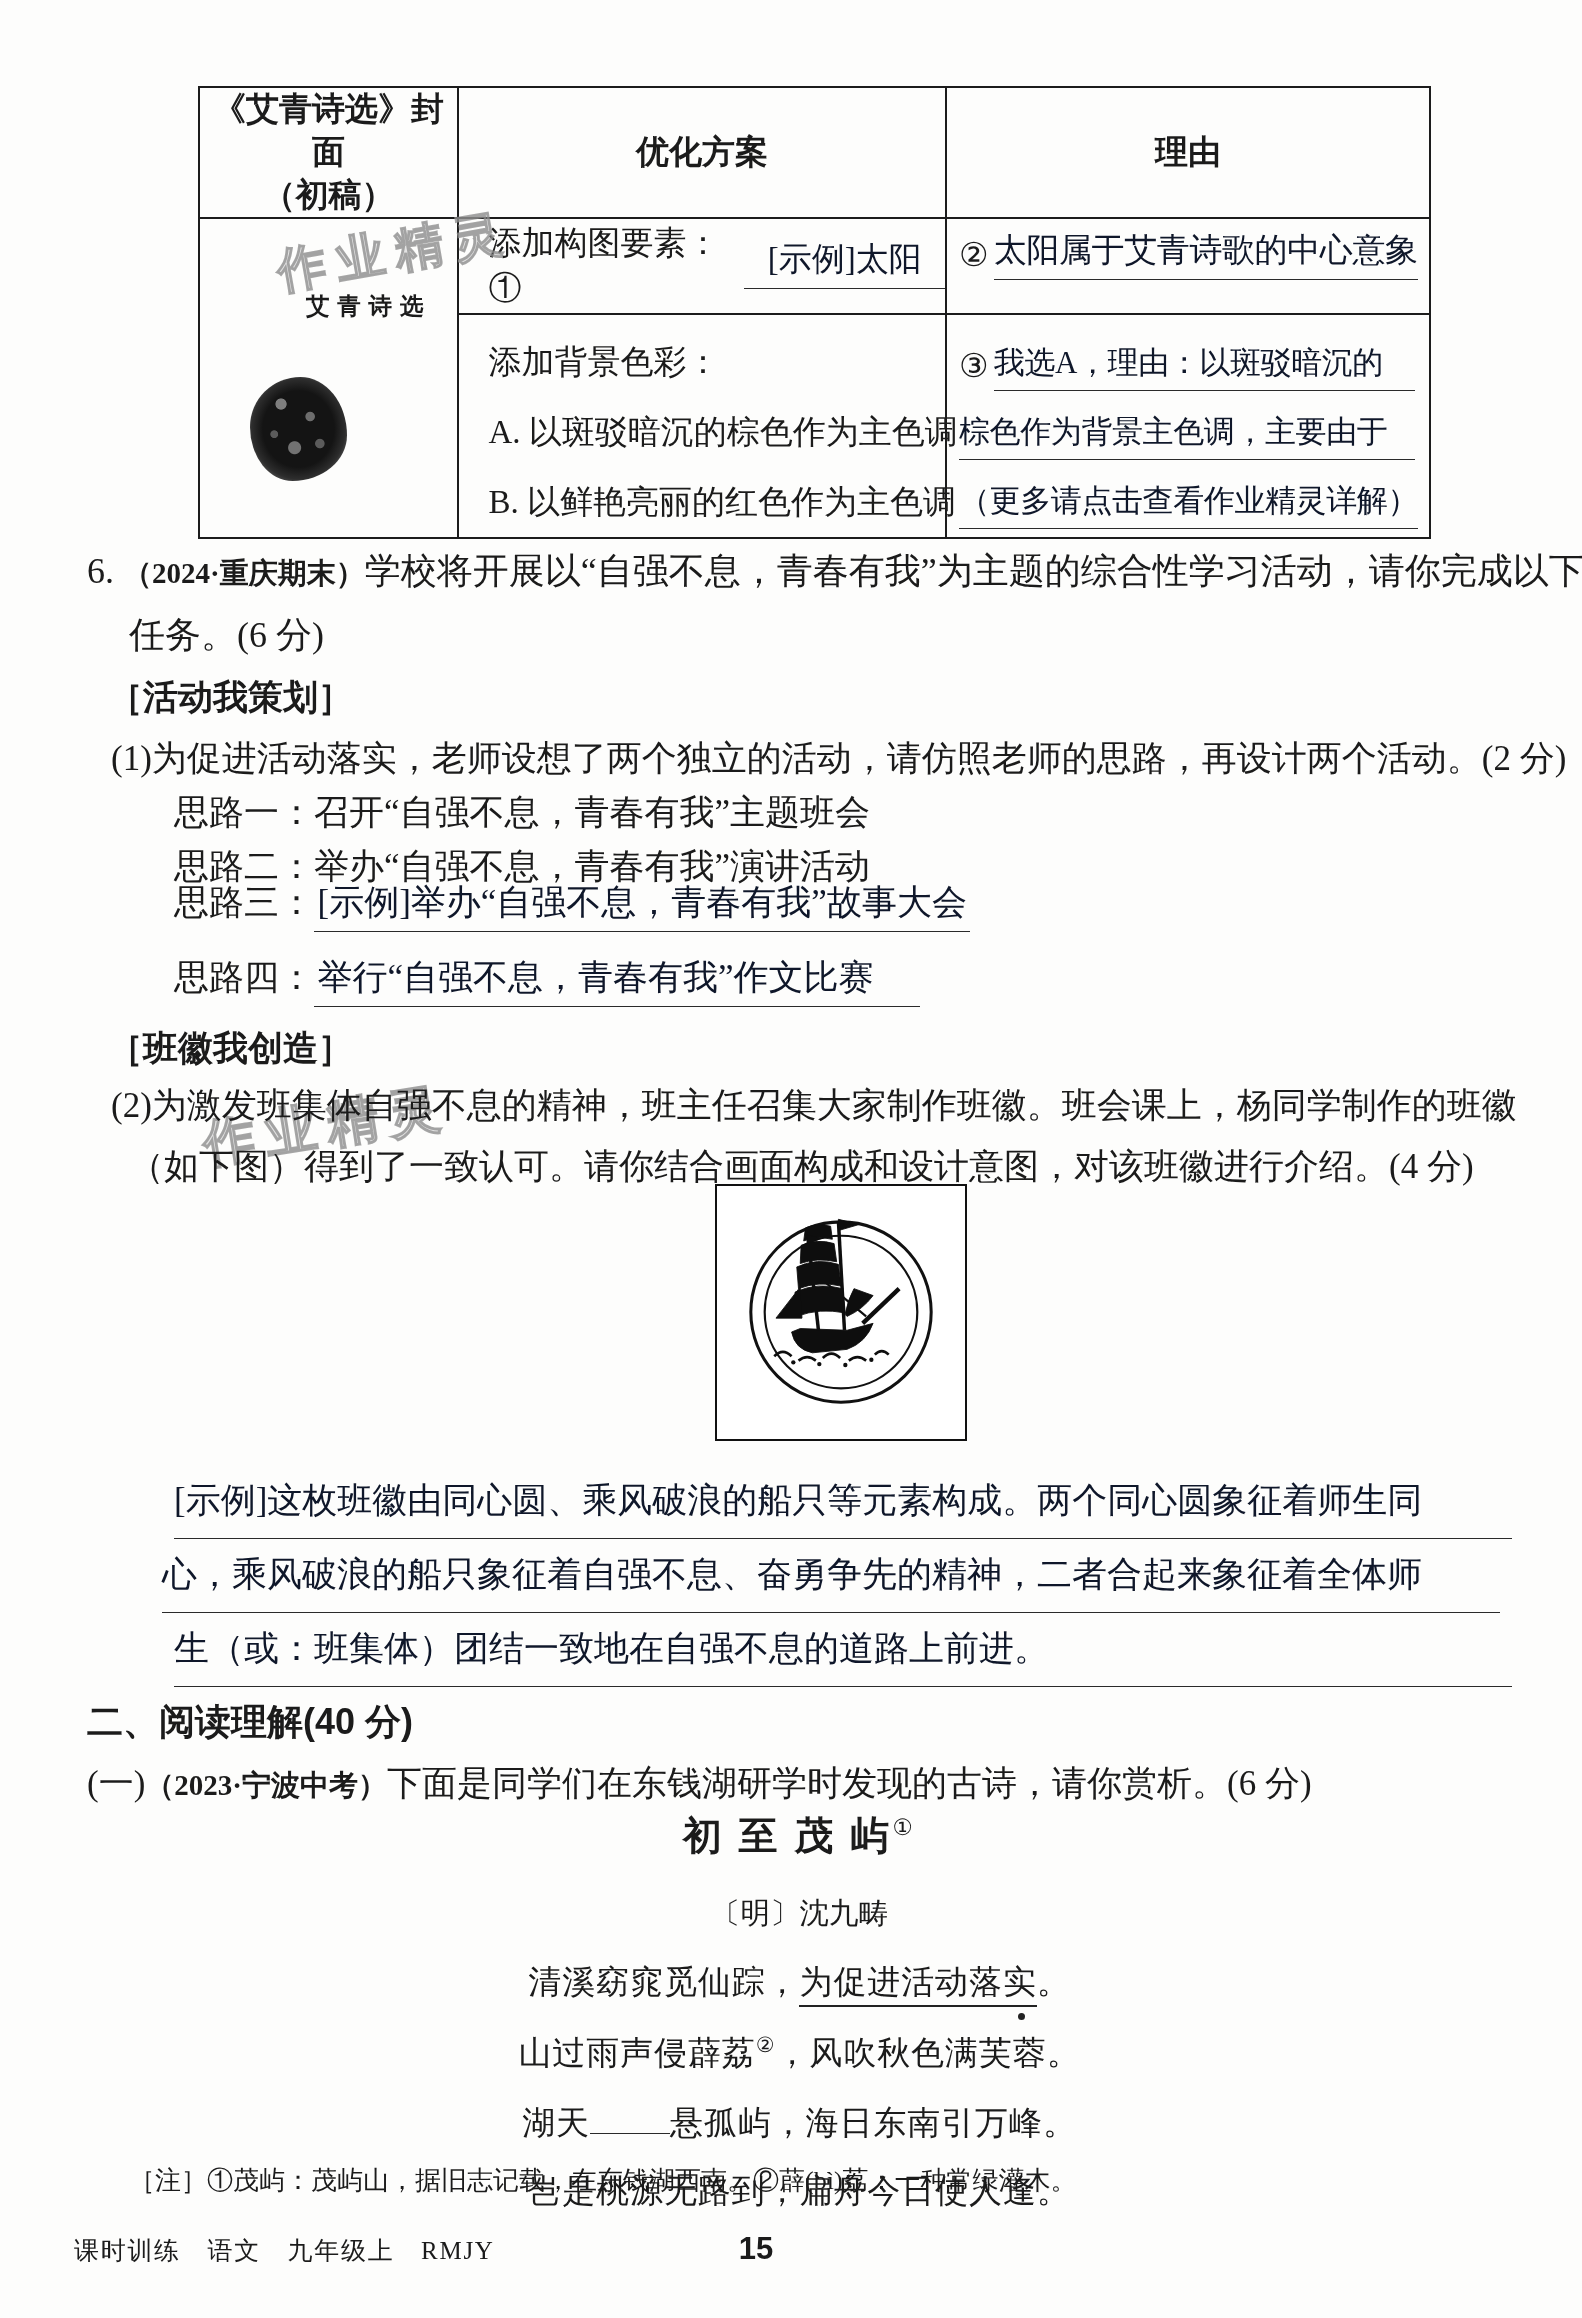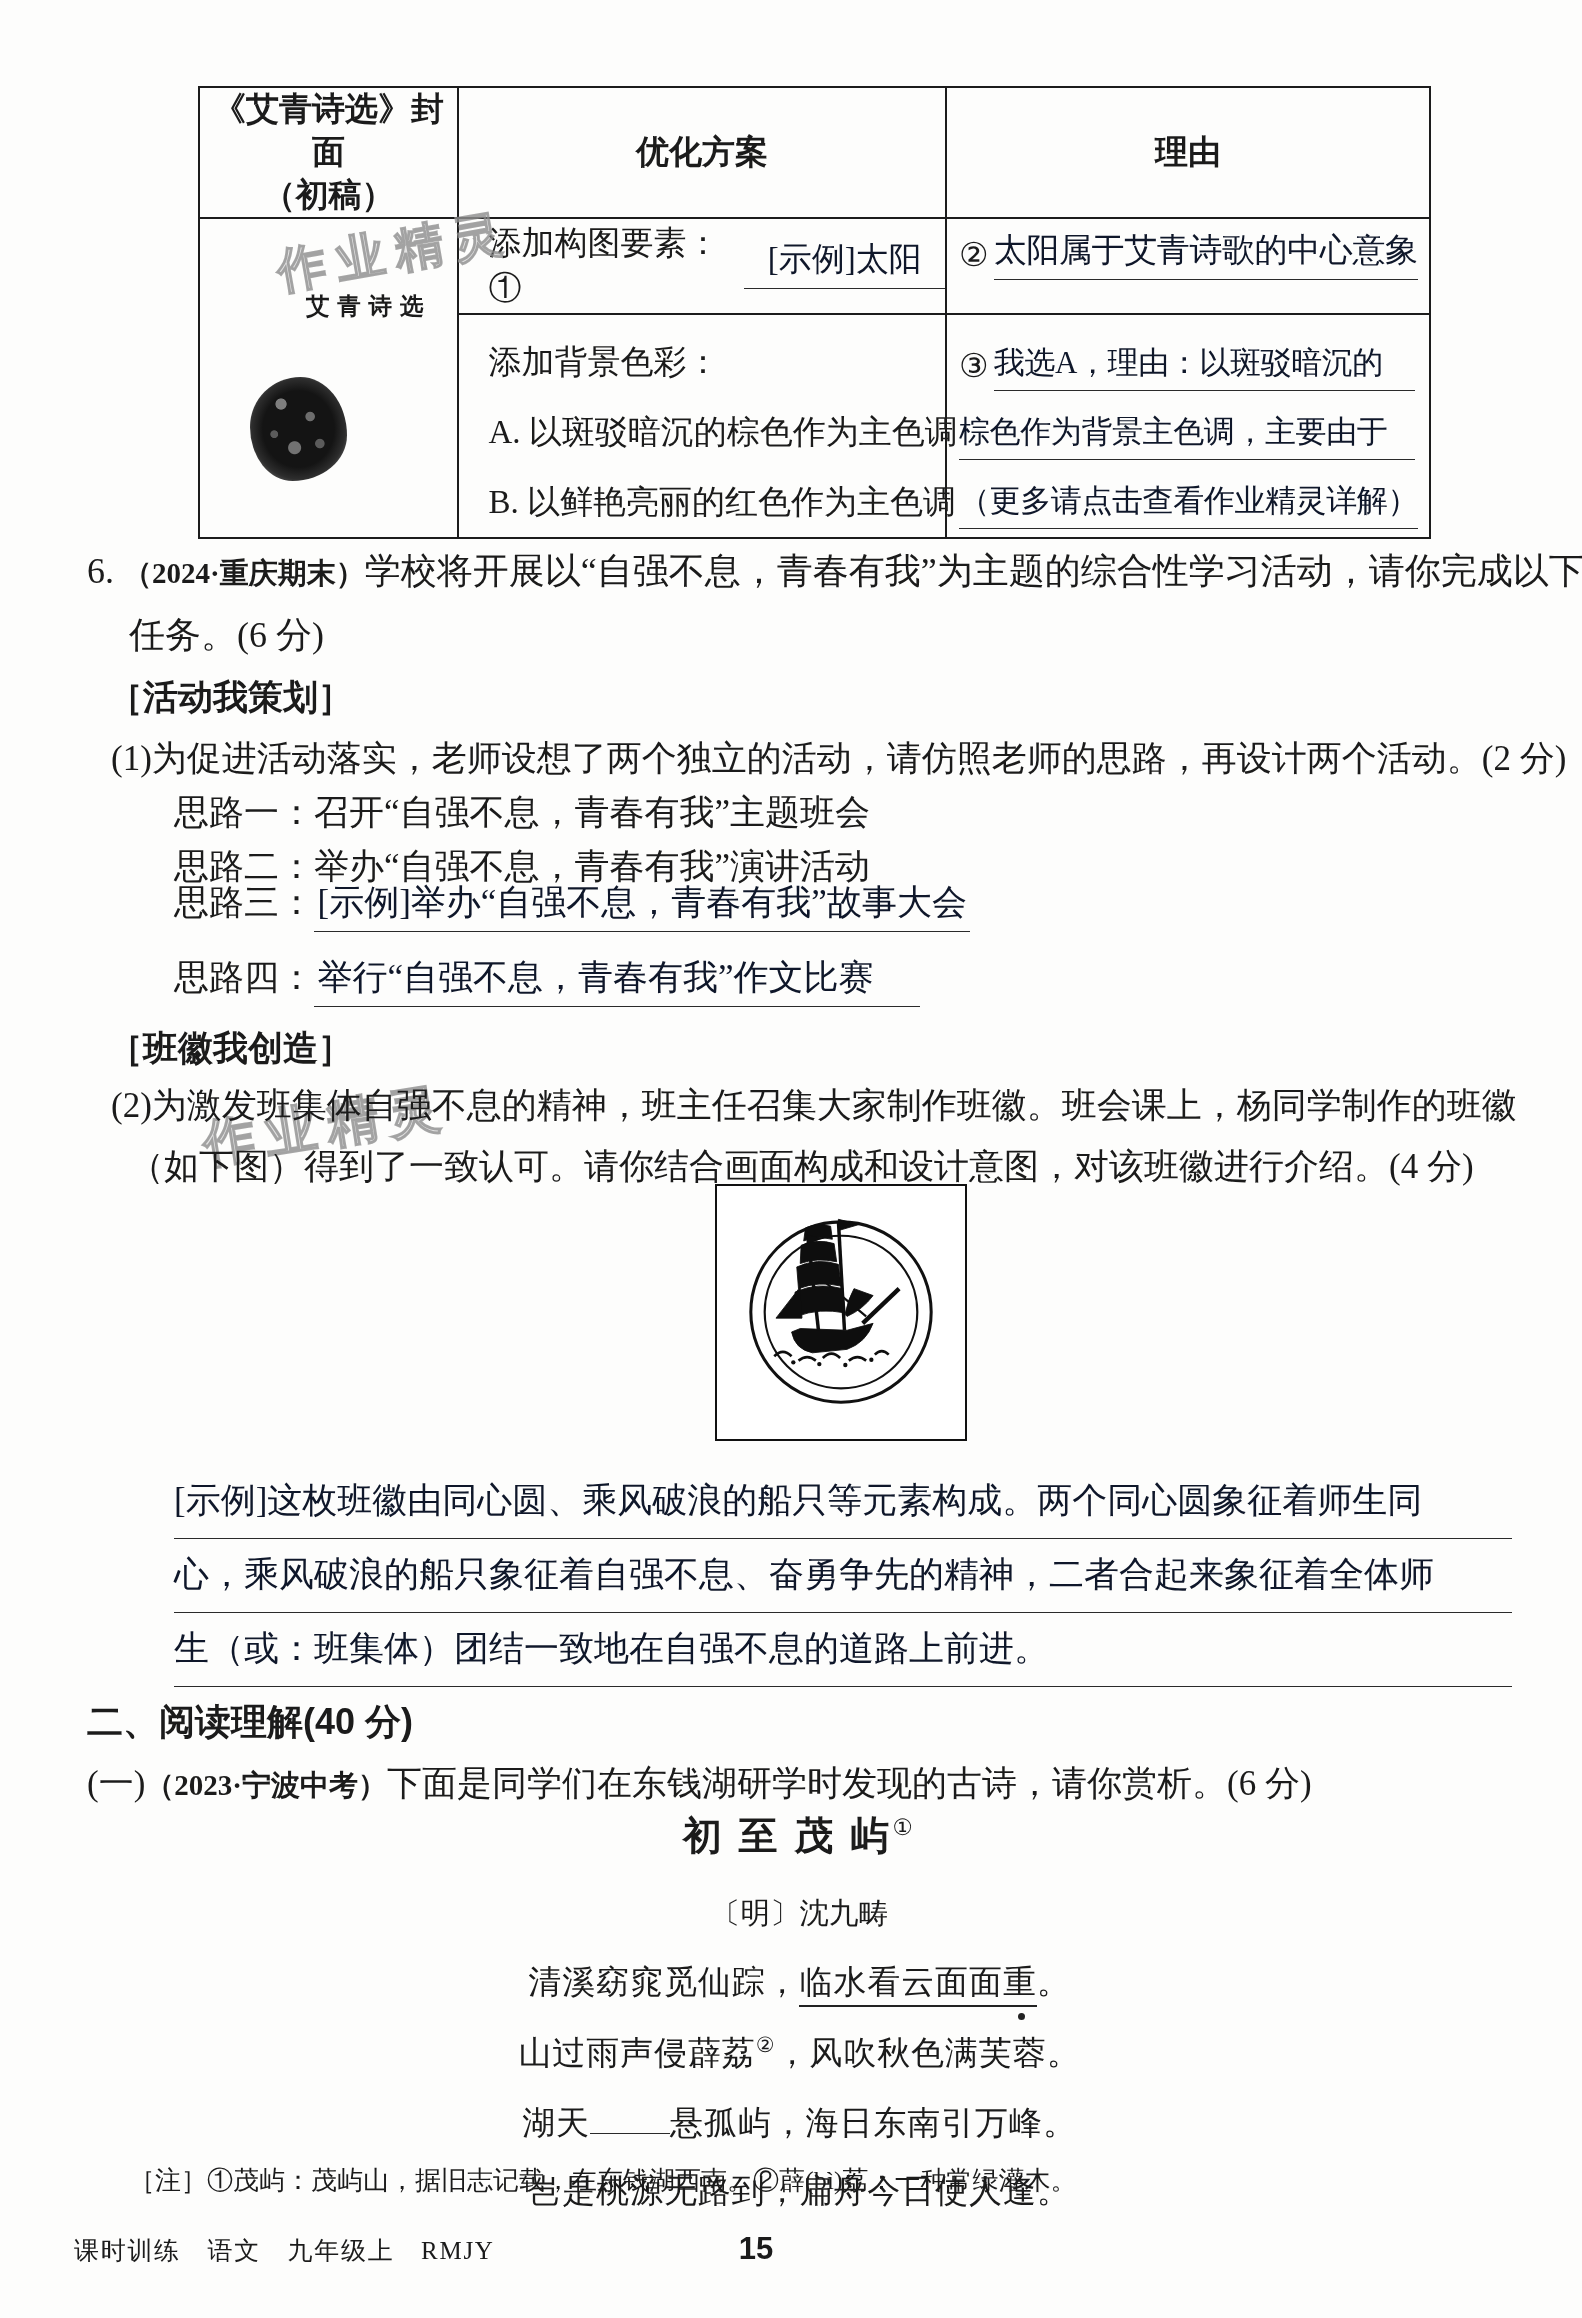--- a/index.html
+++ b/index.html
@@ -193,36 +193,36 @@
       <g fill="#0e0e0e">
         <circle cx="88" cy="203" r="2.5"></circle>
           <circle cx="118" cy="205" r="2.5"></circle>
         <circle cx="148" cy="206" r="2.5"></circle>
           <circle cx="178" cy="200" r="2.5"></circle>
       </g>
     </svg>
   </div>
 
   <div class="abs ans-row blue" style="left:174px;top:1477px;">[示例]这枚班徽由同心圆、乘风破浪的船只等元素构成。两个同心圆象征着师生同</div>
-  <div class="abs ans-row blue" style="left:174px;top:1551px;">心，乘风破浪的船只象征着自强不息、奋勇争先的精神，二者合起来象征着全体师</div>
+  <div class="abs ans-row blue" style="left:162px;top:1551px;">心，乘风破浪的船只象征着自强不息、奋勇争先的精神，二者合起来象征着全体师</div>
   <div class="abs ans-row blue" style="left:174px;top:1625px;">生（或：班集体）团结一致地在自强不息的道路上前进。</div>
 
   <div class="abs heading" style="left:87px;top:1698px;font-size:36px;">二、阅读理解(40 分)</div>
 
   <div class="abs body-line" style="left:87px;top:1760px;font-size:35px;">
     <span>(一)</span><span class="small-src">（2023·宁波中考）</span><span>下面是同学们在东钱湖研学时发现的古诗，请你赏析。(6 分)</span>
   </div>
 
   <div class="abs poem-box" style="left:87px;top:1809px;width:1425px;">
     <div class="poem-title">
       <span>初 至 茂 屿</span><sup>①</sup>
     </div>
     <div class="poem-author" style="margin-top:31px;">〔明〕沈九畴</div>
     <div class="poem-line" style="margin-top:26px;">
-      <span>清溪窈窕觅仙踪，</span><span class="poem-ul"><span>临水看云面面重</span><span class="emph-dot"></span></span><span>。</span>
+      <span>清溪窈窕觅仙踪，</span><span class="poem-ul"><span>为促进活动落实</span><span class="emph-dot"></span></span><span>。</span>
     </div>
     <div class="poem-line" style="margin-top:24px;">
       <span>山过雨声侵薜荔</span><span class="poem-sup">②</span><span>，风吹秋色满芙蓉。</span>
     </div>
     <div class="poem-line" style="margin-top:23.5px;">
       <span>湖天</span><span class="inline-blank"></span><span>悬孤屿，海日东南引万峰。</span>
     </div>
     <div class="poem-line" style="margin-top:23.5px;">岂是桃源无路到，扁舟今日使人逢。</div>
   </div>
 

